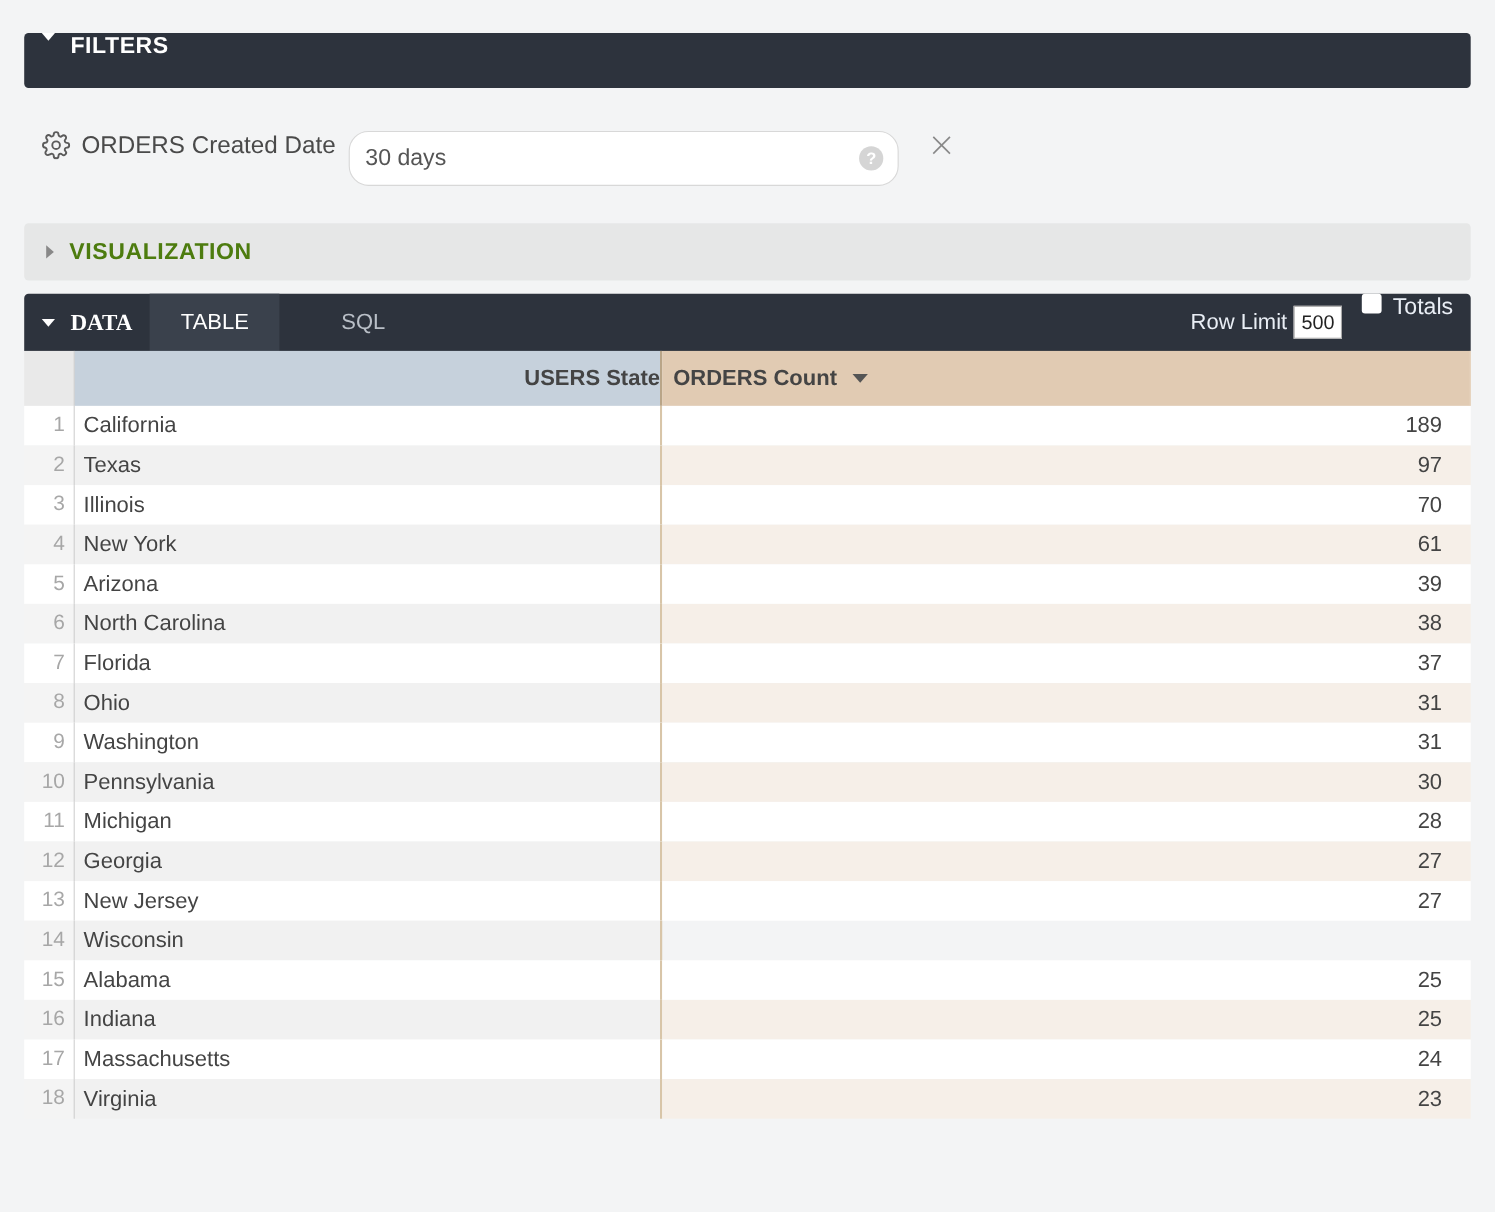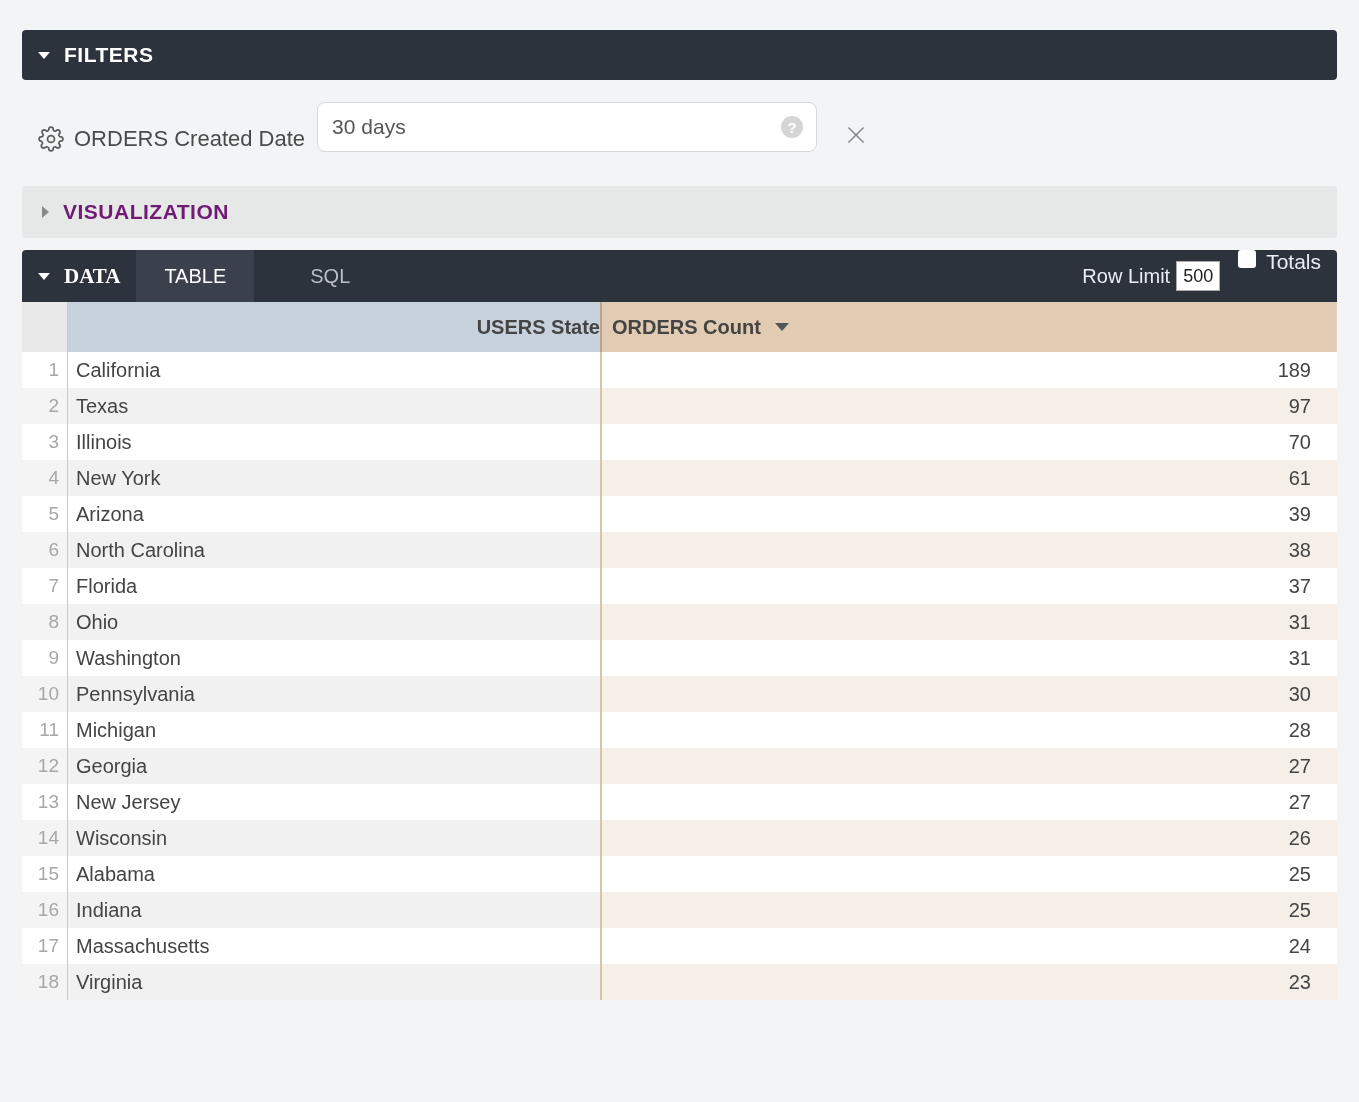--- a/index.html
+++ b/index.html
@@ -12,21 +12,21 @@
     overflow: hidden;
     padding: 30px 22px 0 22px;
   }
   .panel { width: 100%; }
   .bar-dark {
     background: #2d333d;
     color: #fff;
     height: 50px;
     border-radius: 4px;
     display: flex;
-    align-items: center;
+    align-items: flex-start;
     padding: 0 16px;
     font-weight: 700;
     letter-spacing: 0.5px;
   }
   .bar-light {
     background: #e6e7e7;
     color: #555;
     height: 52px;
     border-radius: 4px;
     display: flex;
@@ -44,37 +44,38 @@
     margin-right: 14px;
   }
   .caret-right {
     width: 0; height: 0;
     border-top: 6px solid transparent;
     border-bottom: 6px solid transparent;
     border-left: 7px solid #888;
     margin-right: 14px;
   }
   .filters-title, .vis-title, .data-title { font-size: 21px; }
-  .vis-title { color: #701a75; }
+  .vis-title { color: #4d7c0f; }
   .filter-row {
     display: flex;
-    align-items: flex-end;
+    align-items: flex-start;
     padding: 22px 16px 22px 16px;
+    margin-top: 17px;
   }
   .gear-icon-svg { width: 26px; height: 26px; color: #5b5b5b; margin-right: 10px; }
   .filter-label { font-size: 22px; color: #4a4a4a; margin-right: 12px; }
   .filter-input-wrap {
     position: relative;
     width: 500px;
   }
   .filter-input {
     width: 100%;
     height: 50px;
     border: 1px solid #d8d8d8;
-    border-radius: 8px;
+    border-radius: 18px;
     background: #fff;
     font-size: 21px;
     padding: 0 46px 0 14px;
     color: #555;
   }
   .filter-help {
     position: absolute;
     right: 14px; top: 50%;
     transform: translateY(-50%);
     width: 22px; height: 22px;
@@ -338,21 +339,20 @@
           <div class="c-count">27</div>
         </div>
         <div class="trow even">
           <div class="c-num">13</div>
           <div class="c-state">New Jersey</div>
           <div class="c-count">27</div>
         </div>
         <div class="trow odd">
           <div class="c-num">14</div>
           <div class="c-state">Wisconsin</div>
-          <div class="c-count">26</div>
         </div>
         <div class="trow even">
           <div class="c-num">15</div>
           <div class="c-state">Alabama</div>
           <div class="c-count">25</div>
         </div>
         <div class="trow odd">
           <div class="c-num">16</div>
           <div class="c-state">Indiana</div>
           <div class="c-count">25</div>

